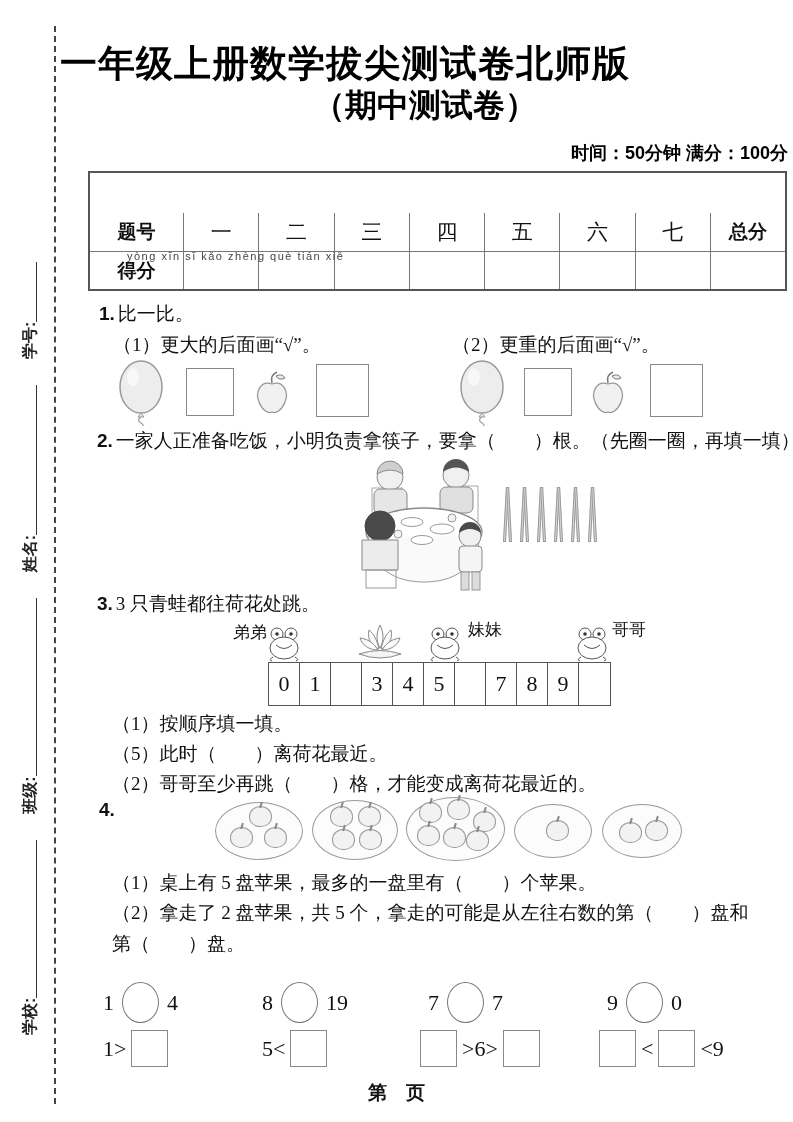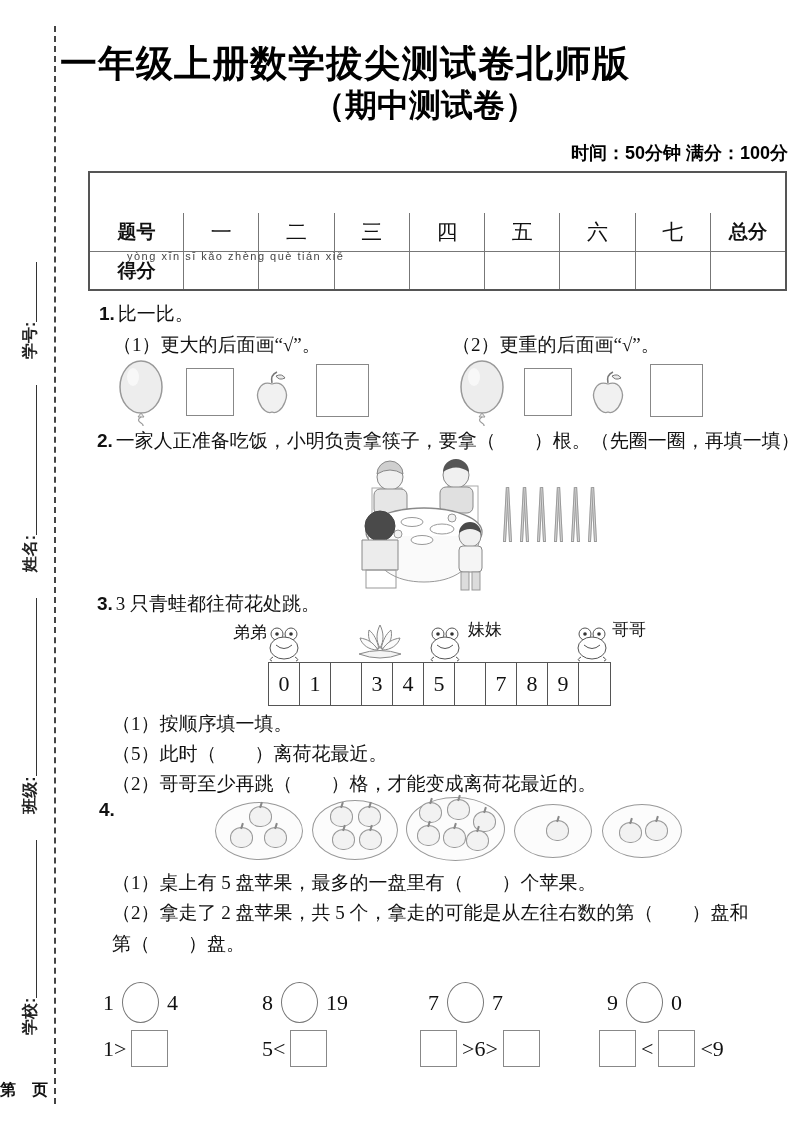--- a/index.html
+++ b/index.html
@@ -84,22 +84,22 @@
     background:#888; transform:rotate(18deg); }
 
   
   .q5c { position:absolute; top:982px; display:flex; align-items:center; font-size:22px; }
   .cmp-circle { width:37px; height:41px; border:1.3px solid #777; border-radius:50%; margin:0 8px; background:#fff; }
   .q5c.c1 { left:103px; } .q5c.c2 { left:262px; } .q5c.c3 { left:428px; } .q5c.c4 { left:607px; }
   .q5b { position:absolute; top:1030px; display:flex; align-items:center; font-size:22px; }
   .q5b .ansbox { width:37px; height:37px; margin:0 5px; }
   .q5b.b1 { left:103px; } .q5b.b2 { left:262px; } .q5b.b3 { left:415px; } .q5b.b4 { left:594px; }
 
-  #page-footer { left:0; top:1080px; width:793px; text-align:left;
-    font-family:"Liberation Sans", sans-serif; font-weight:bold; font-size:16px; }
+  #page-footer { left:0; top:1080px; width:793px; text-align:center;
+    font-family:"Liberation Sans", sans-serif; font-weight:bold; font-size:19px; }
 </style>
 </head>
 <body>
 
 <div id="page">
 
   <div id="binding-line"></div>
   <div id="sidebar-strip">
     <span class="sb-label">学校:</span>
     <span class="sb-line sb-l1"></span>

